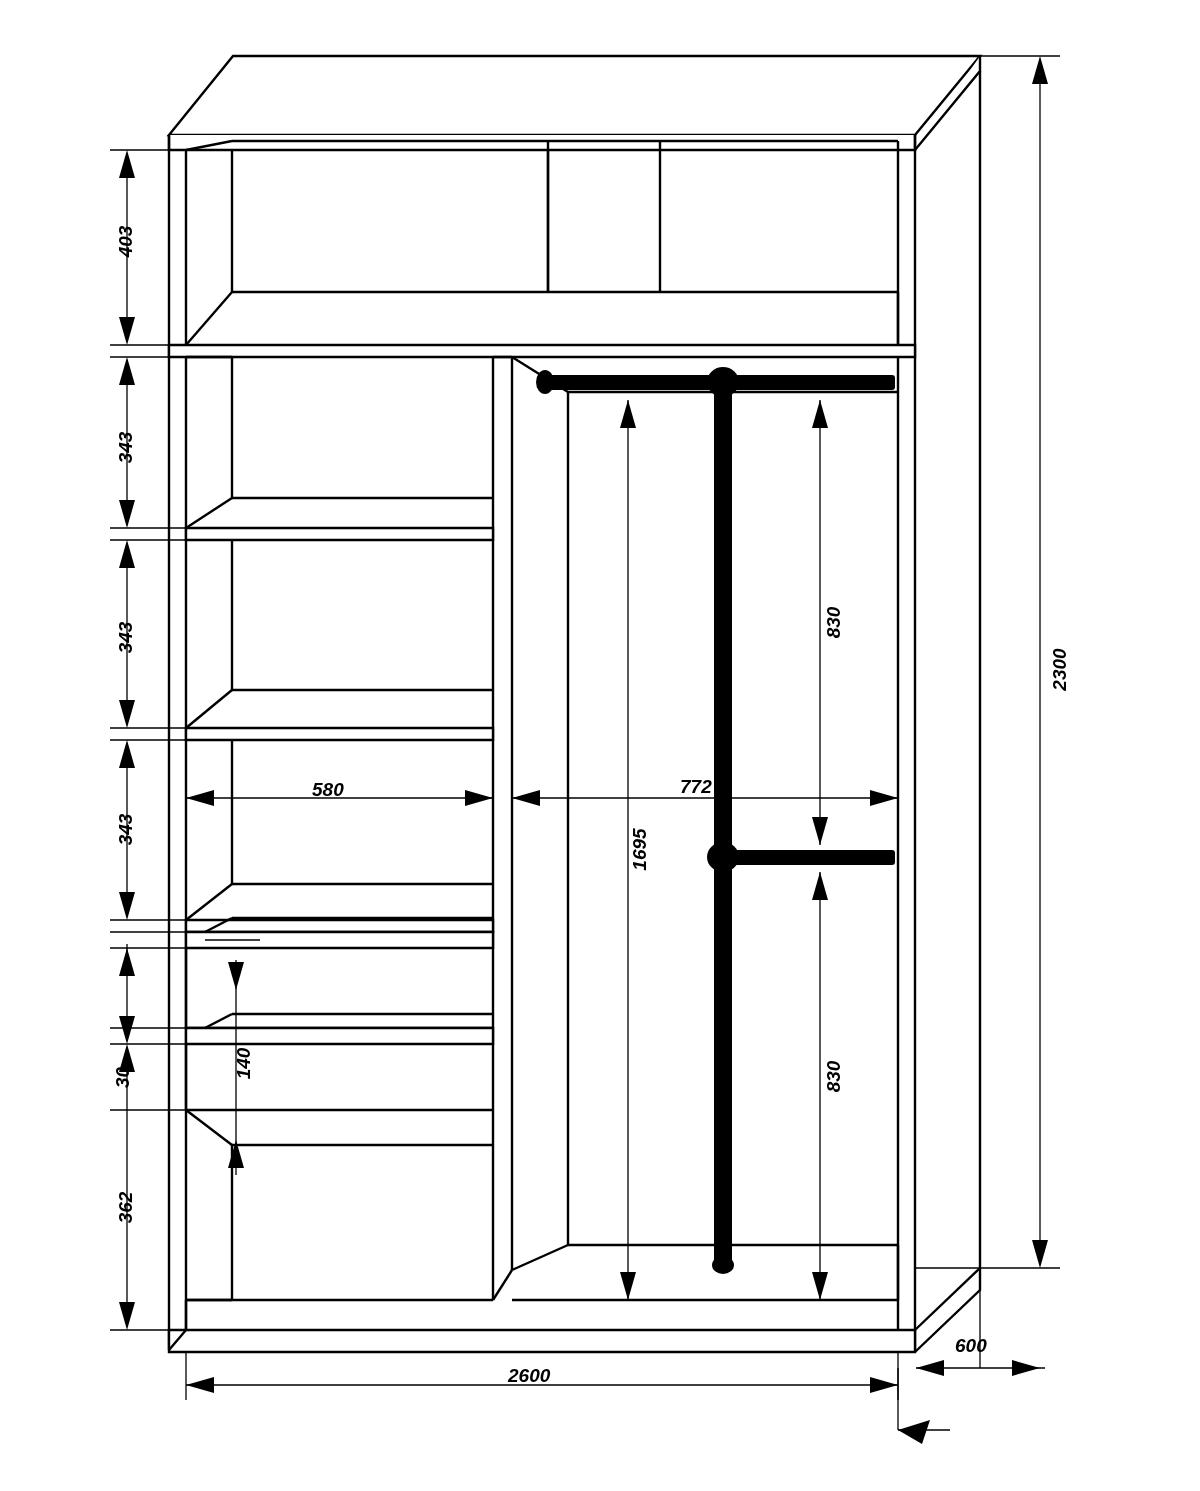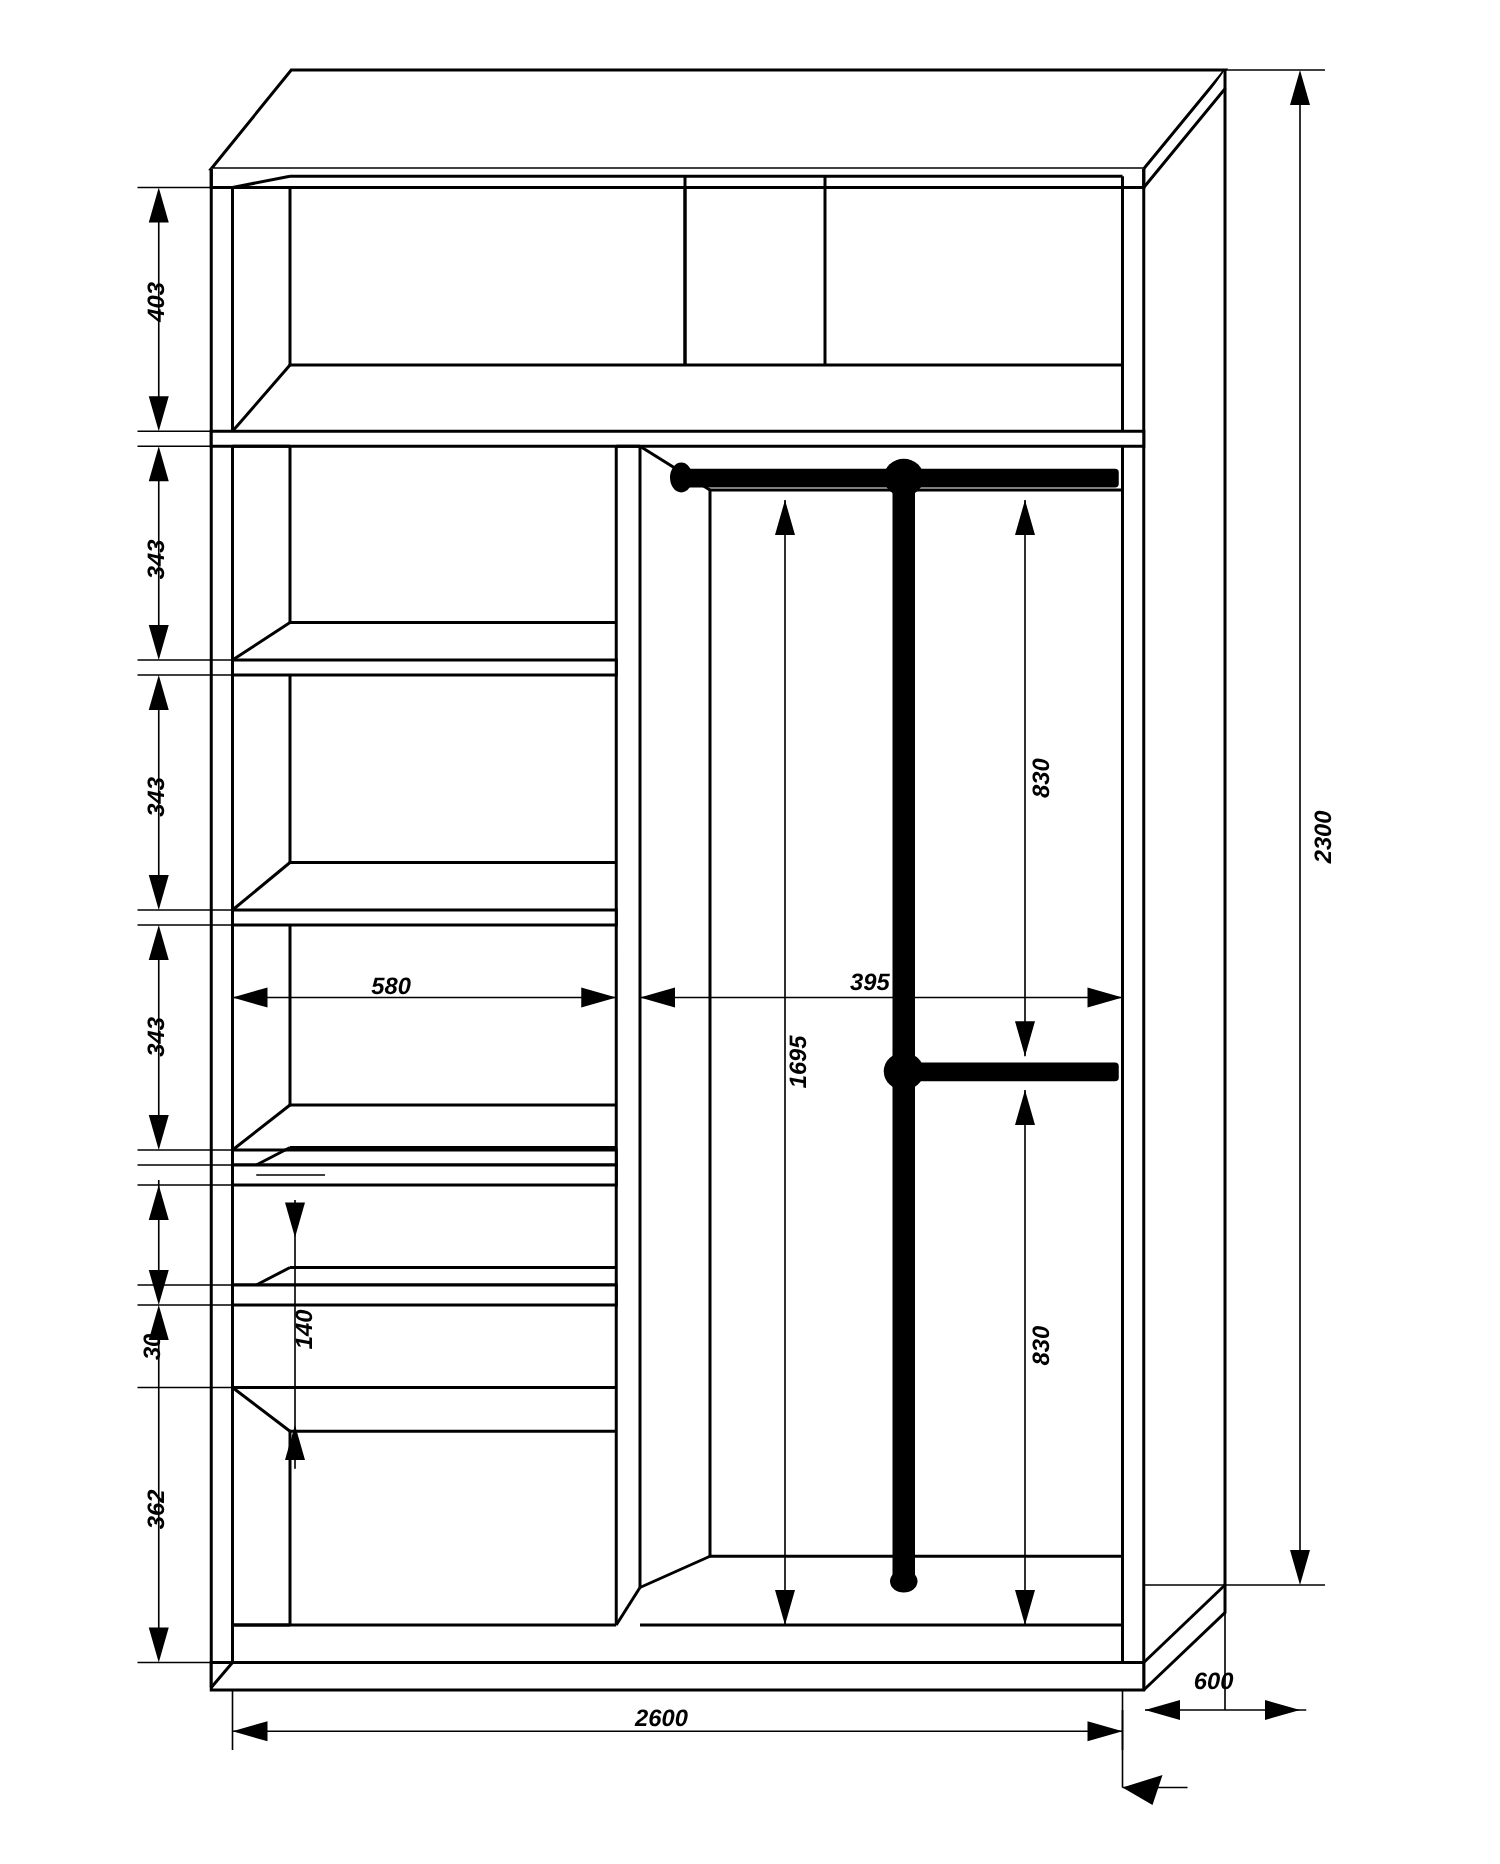--- a/index.html
+++ b/index.html
@@ -282,21 +282,21 @@
   </svg>
 
   <div class="dim-label rot" style="left:1038px; top:660px;">2300</div>
   <div class="dim-label rot" style="left:110px; top:232px;">403</div>
   <div class="dim-label rot" style="left:110px; top:438px;">343</div>
   <div class="dim-label rot" style="left:110px; top:628px;">343</div>
   <div class="dim-label rot" style="left:110px; top:820px;">343</div>
   <div class="dim-label rot" style="left:112px; top:1068px;">30</div>
   <div class="dim-label rot" style="left:228px; top:1054px;">140</div>
   <div class="dim-label rot" style="left:110px; top:1198px;">362</div>
-  <div class="dim-label" style="left:297px; top:780px;">580</div>
-  <div class="dim-label" style="left:680px; top:777px;">395</div>
+  <div class="dim-label" style="left:312px; top:780px;">580</div>
+  <div class="dim-label" style="left:680px; top:777px;">772</div>
   <div class="dim-label rot" style="left:818px; top:613px;">830</div>
   <div class="dim-label rot" style="left:818px; top:1067px;">830</div>
   <div class="dim-label rot" style="left:618px; top:840px;">1695</div>
   <div class="dim-label" style="left:508px; top:1366px;">2600</div>
   <div class="dim-label" style="left:955px; top:1336px;text-align:right;">600</div>
 
 </div>
 
 </body></html>

